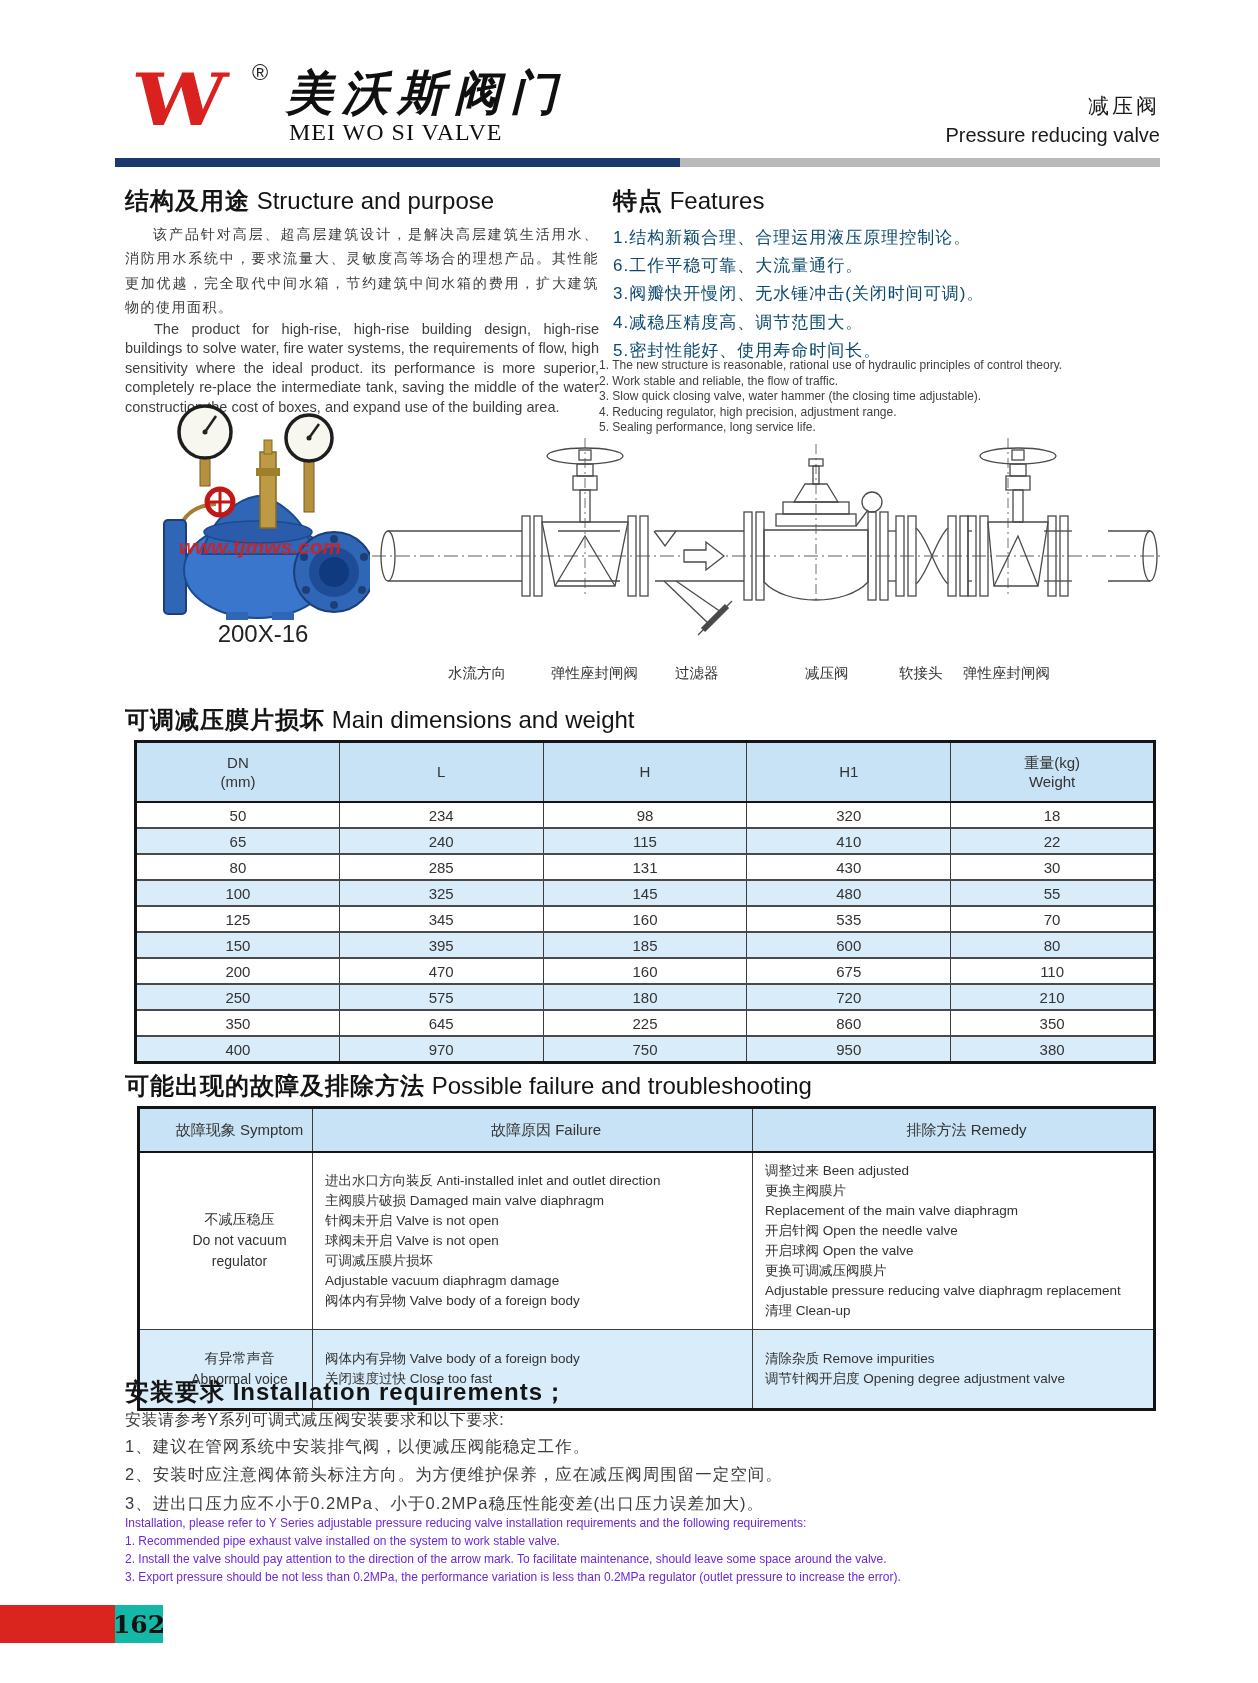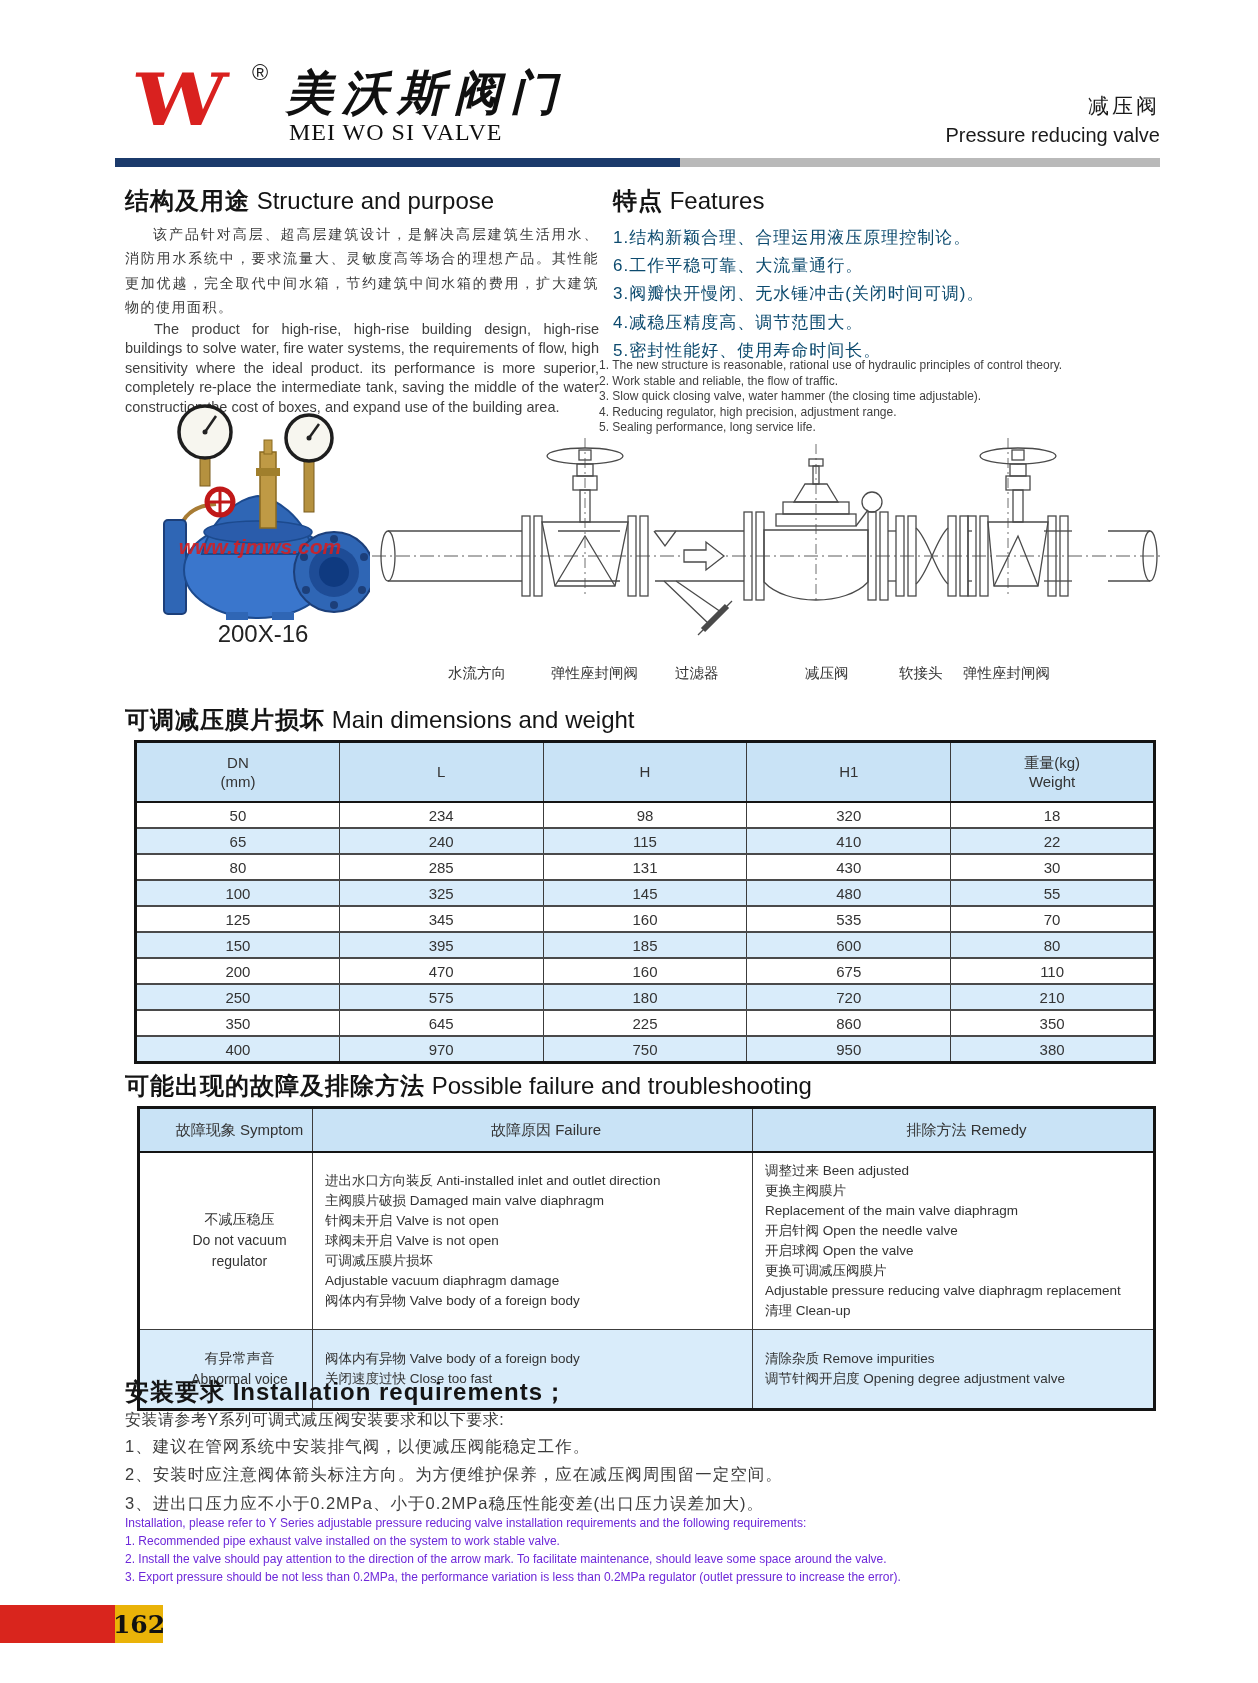--- a/index.html
+++ b/index.html
@@ -67,21 +67,21 @@
 
   
   .inst-title{left:125px;top:1376px;}
   .inst-cn-intro{position:absolute;left:125px;top:1410px;font-size:16px;color:#3b3b3b;letter-spacing:.5px;}
   .inst-cn-items{position:absolute;left:125px;top:1432px;font-size:16.5px;line-height:1.72;
                  letter-spacing:1px;color:#3b3b3b;}
   .inst-en{position:absolute;left:125px;top:1514px;font-size:12px;line-height:1.5;color:#6d28d9;width:1035px;}
 
   
   .foot-red{position:absolute;left:0;top:1605px;width:115px;height:38px;background:#d9251d;}
-  .foot-grey{position:absolute;left:115px;top:1605px;width:48px;height:38px;background:#eab308;
+  .foot-grey{position:absolute;left:115px;top:1605px;width:48px;height:38px;background:#14b8a6;
              display:flex;align-items:center;justify-content:center;
              font-family:"DejaVu Serif",serif;font-weight:bold;font-size:25px;color:#111;}
 </style>
 </head>
 <body>
 
 <div class="page">
 
   <div class="logo-w">W</div>
   <div class="logo-reg">®</div>

